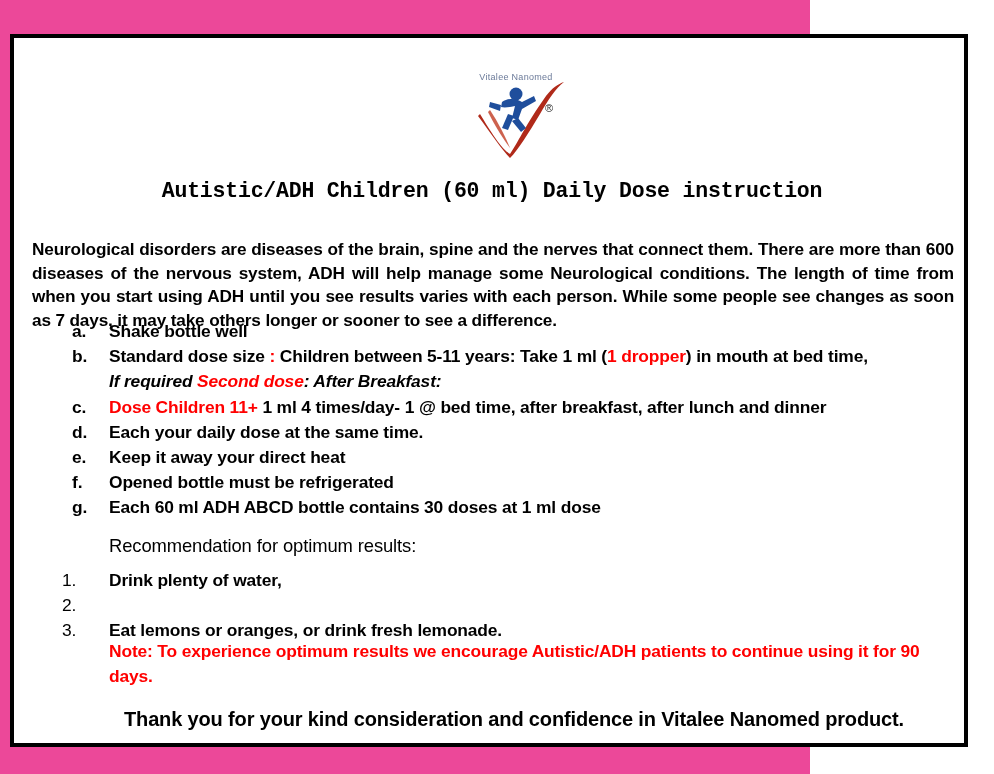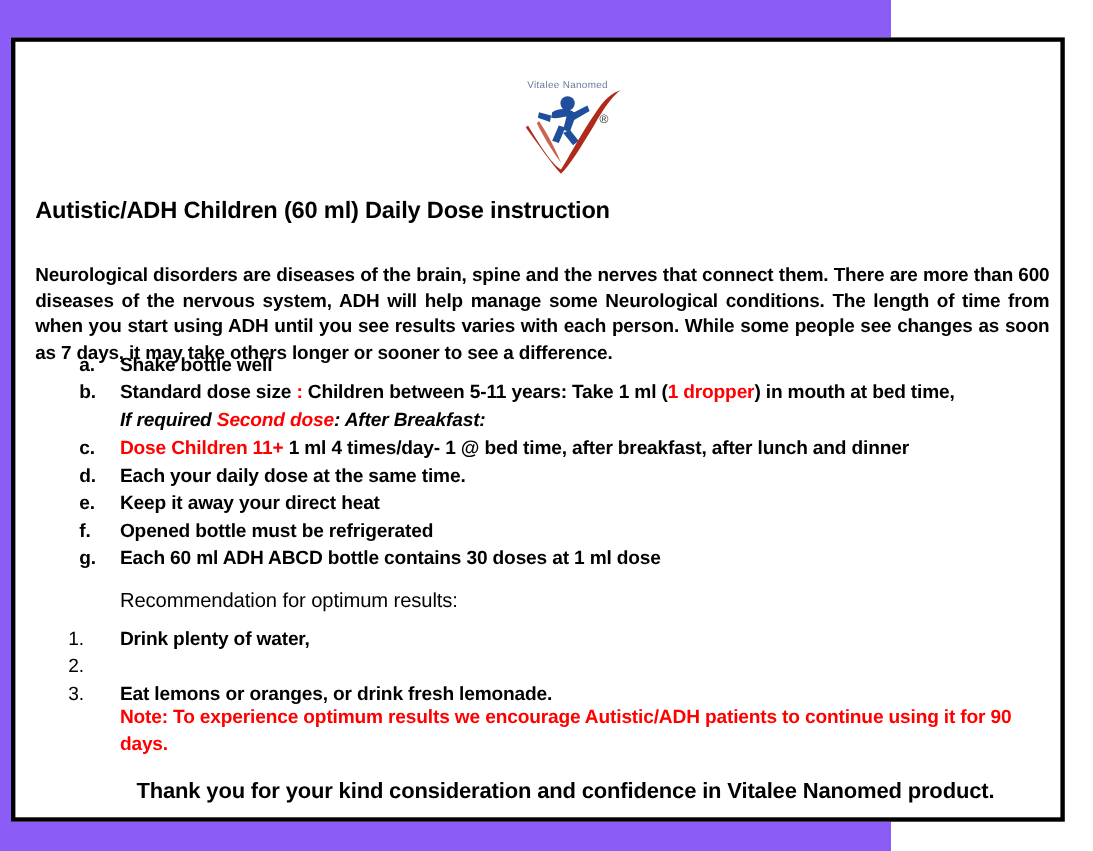--- a/index.html
+++ b/index.html
@@ -12,21 +12,21 @@
     height: 774px;
     font-family: "Liberation Sans", sans-serif;
     color: #000000;
     overflow: hidden;
   }
 
   .page {
     position: relative;
     width: 810px;
     height: 774px;
-    background: #8b5cf6;
+    background: #ec4899;
   }
 
   
   .frame {
     position: absolute;
     left: 10px;
     top: 34px;
     width: 958px;
     height: 713px;
     border: 4px solid #000000;
@@ -51,25 +51,26 @@
     height: 104px;
   }
   .logo-svg { display: block; width: 112px; height: 104px; }
 
   
   .doc-title {
     position: absolute;
     left: 18px;
     top: 141px;
     width: 920px;
-    text-align: left;
+    text-align: center;
     font-size: 21.5px;
     font-weight: bold;
     letter-spacing: -0.2px;
     white-space: nowrap;
+    font-family: Liberation Mono, monospace;
   }
 
   
   .intro {
     position: absolute;
     left: 18px;
     top: 172px;
     width: 922px;
     font-size: 17.2px;
     font-weight: bold;

